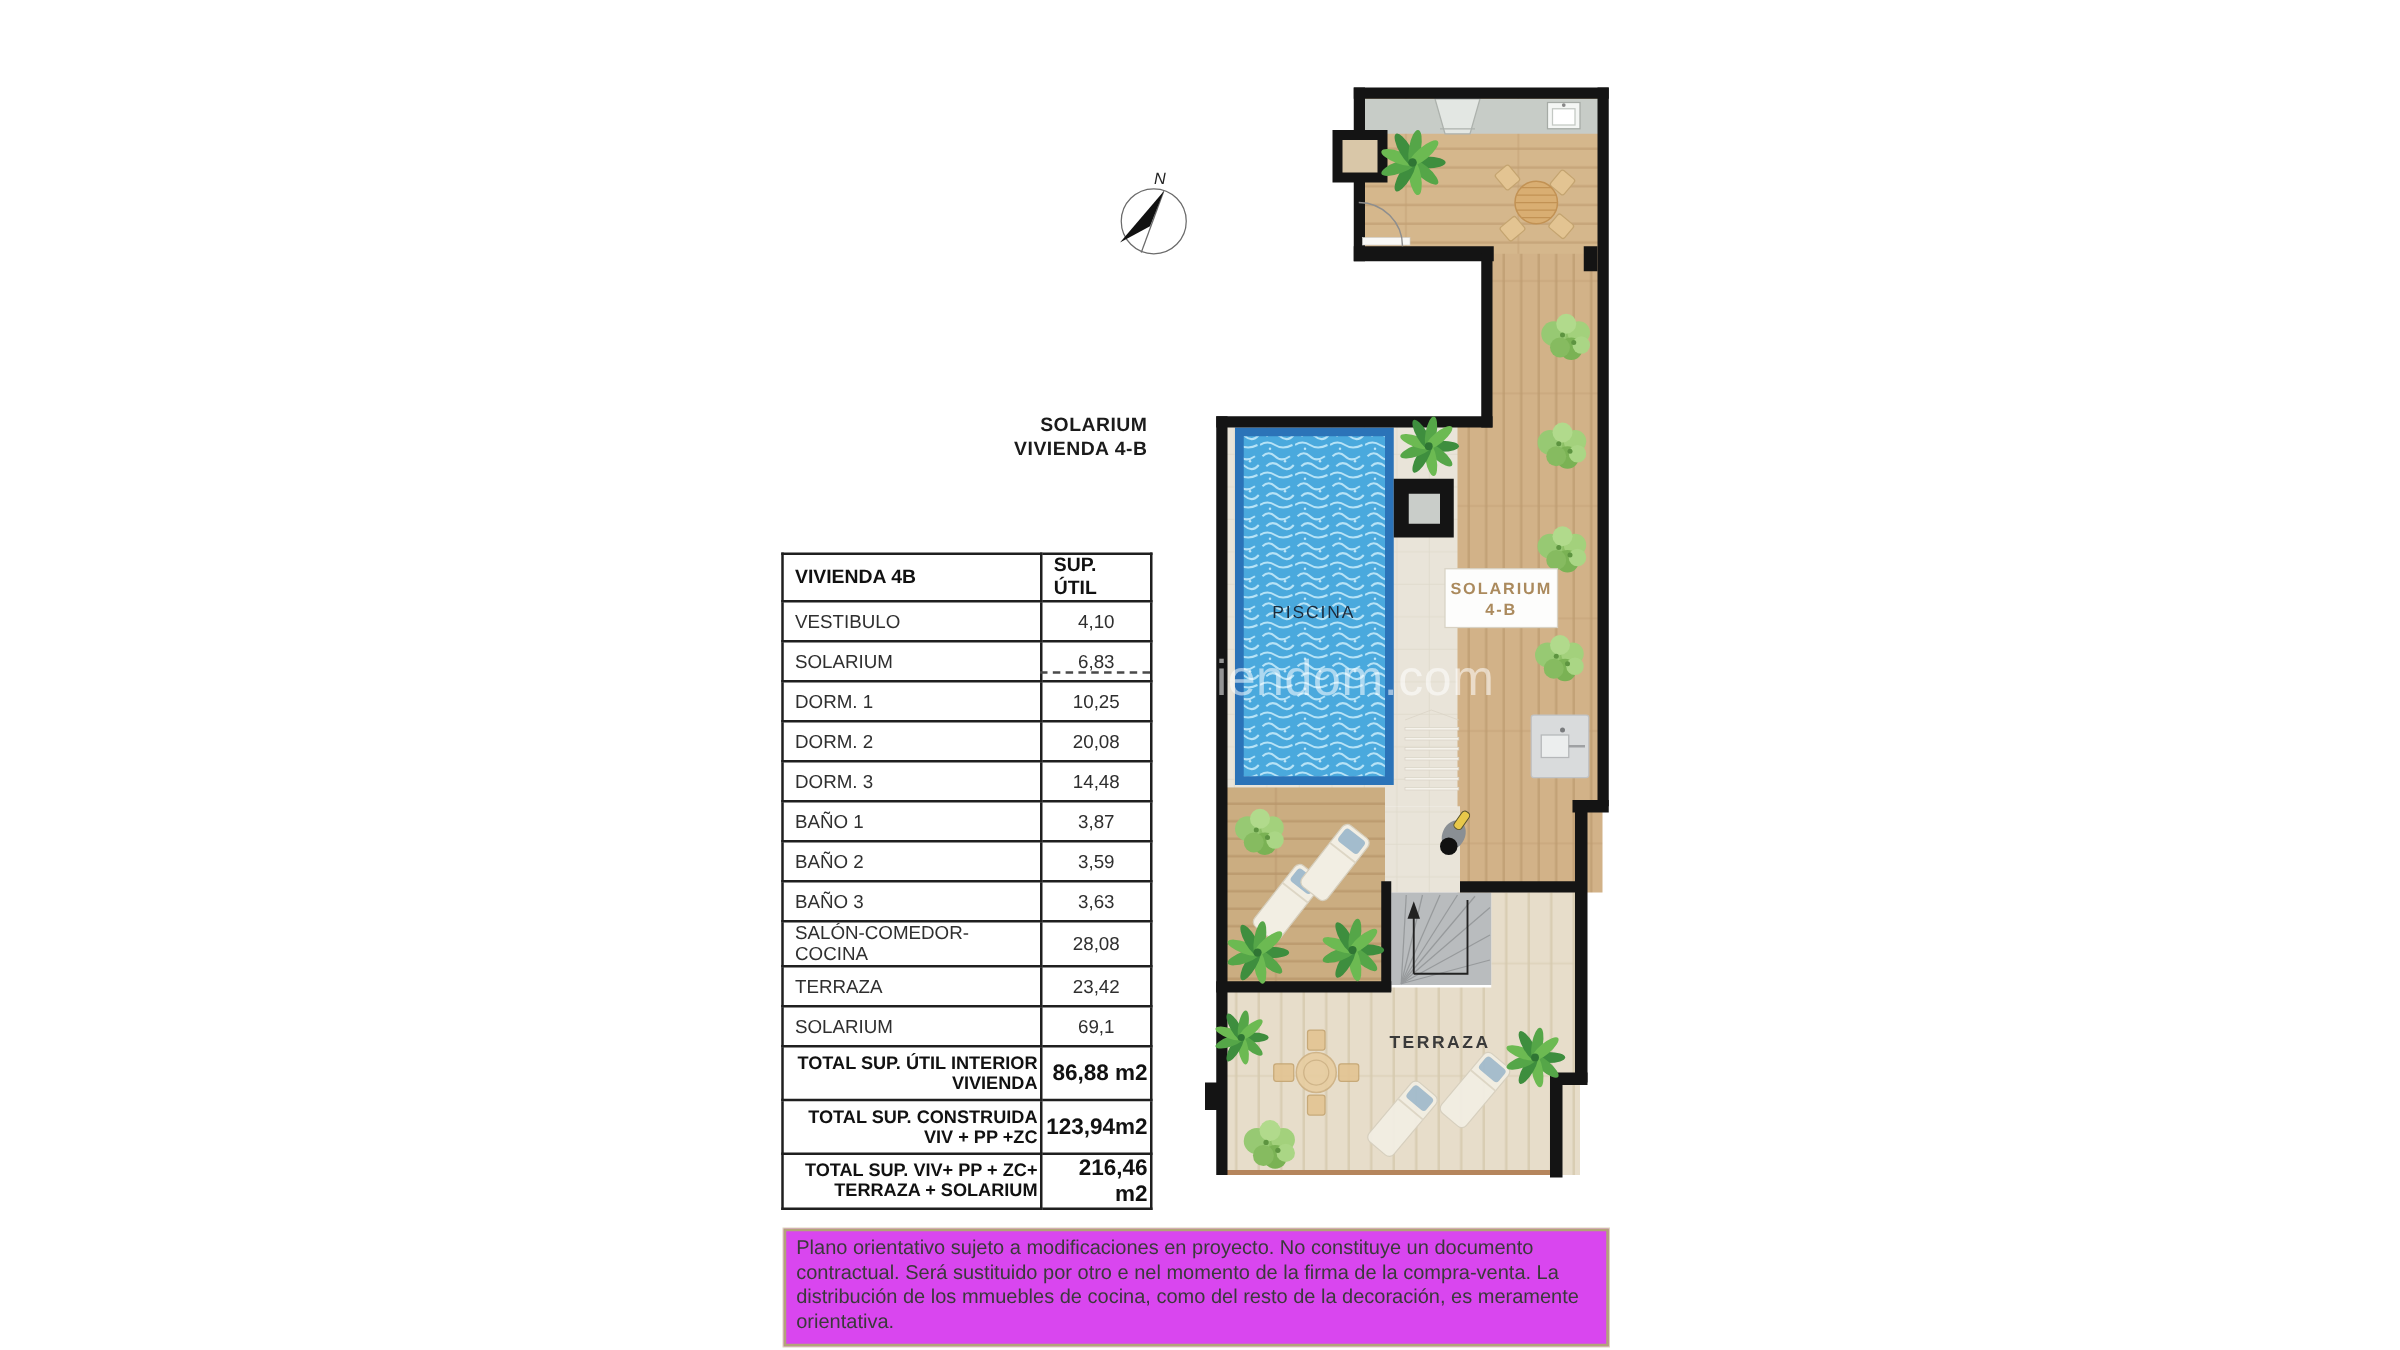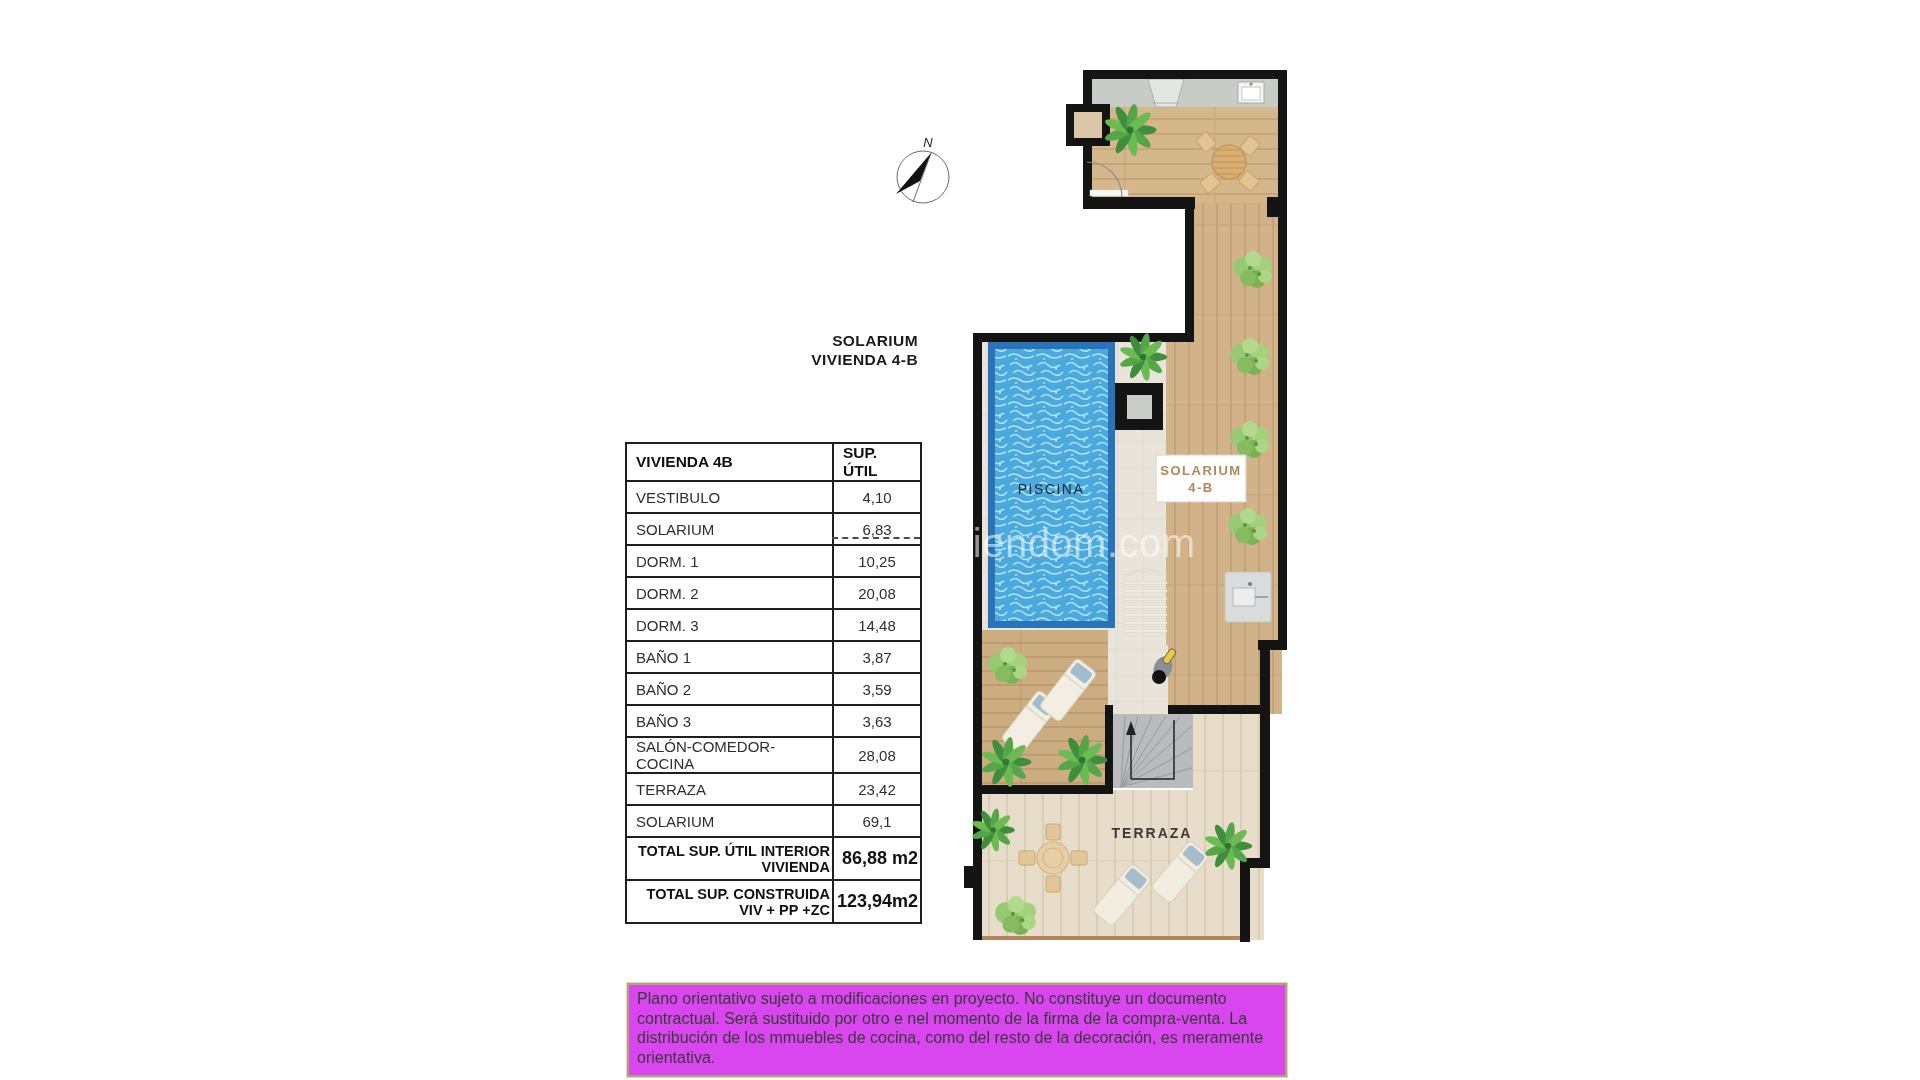--- a/index.html
+++ b/index.html
@@ -114,20 +114,24 @@
           <td class="lbl">SOLARIUM</td>
           <td class="val">69,1</td>
         </tr>
     <tr class="total">
           <td class="lbl">TOTAL SUP. ÚTIL INTERIOR VIVIENDA</td>
           <td class="val">86,88 m2</td>
         </tr>
     <tr class="total">
           <td class="lbl">TOTAL SUP. CONSTRUIDA VIV + PP +ZC</td>
           <td class="val">123,94m2</td>
+        </tr>
+    <tr class="total">
+          <td class="lbl">TOTAL SUP. VIV+ PP + ZC+ TERRAZA + SOLARIUM</td>
+          <td class="val">216,46 m2</td>
         </tr>
   </tbody>
     </table>
   <div class="dash-overlay"></div>
 
   <svg class="plan-svg" viewBox="850 50 460 910">
     <defs>
       <pattern id="woodA" patternUnits="userSpaceOnUse" width="90" height="15">
         <rect width="90" height="15" fill="#d5b78c"></rect>
         <rect y="13" width="90" height="2" fill="#c29f74" opacity="0.7"></rect>

